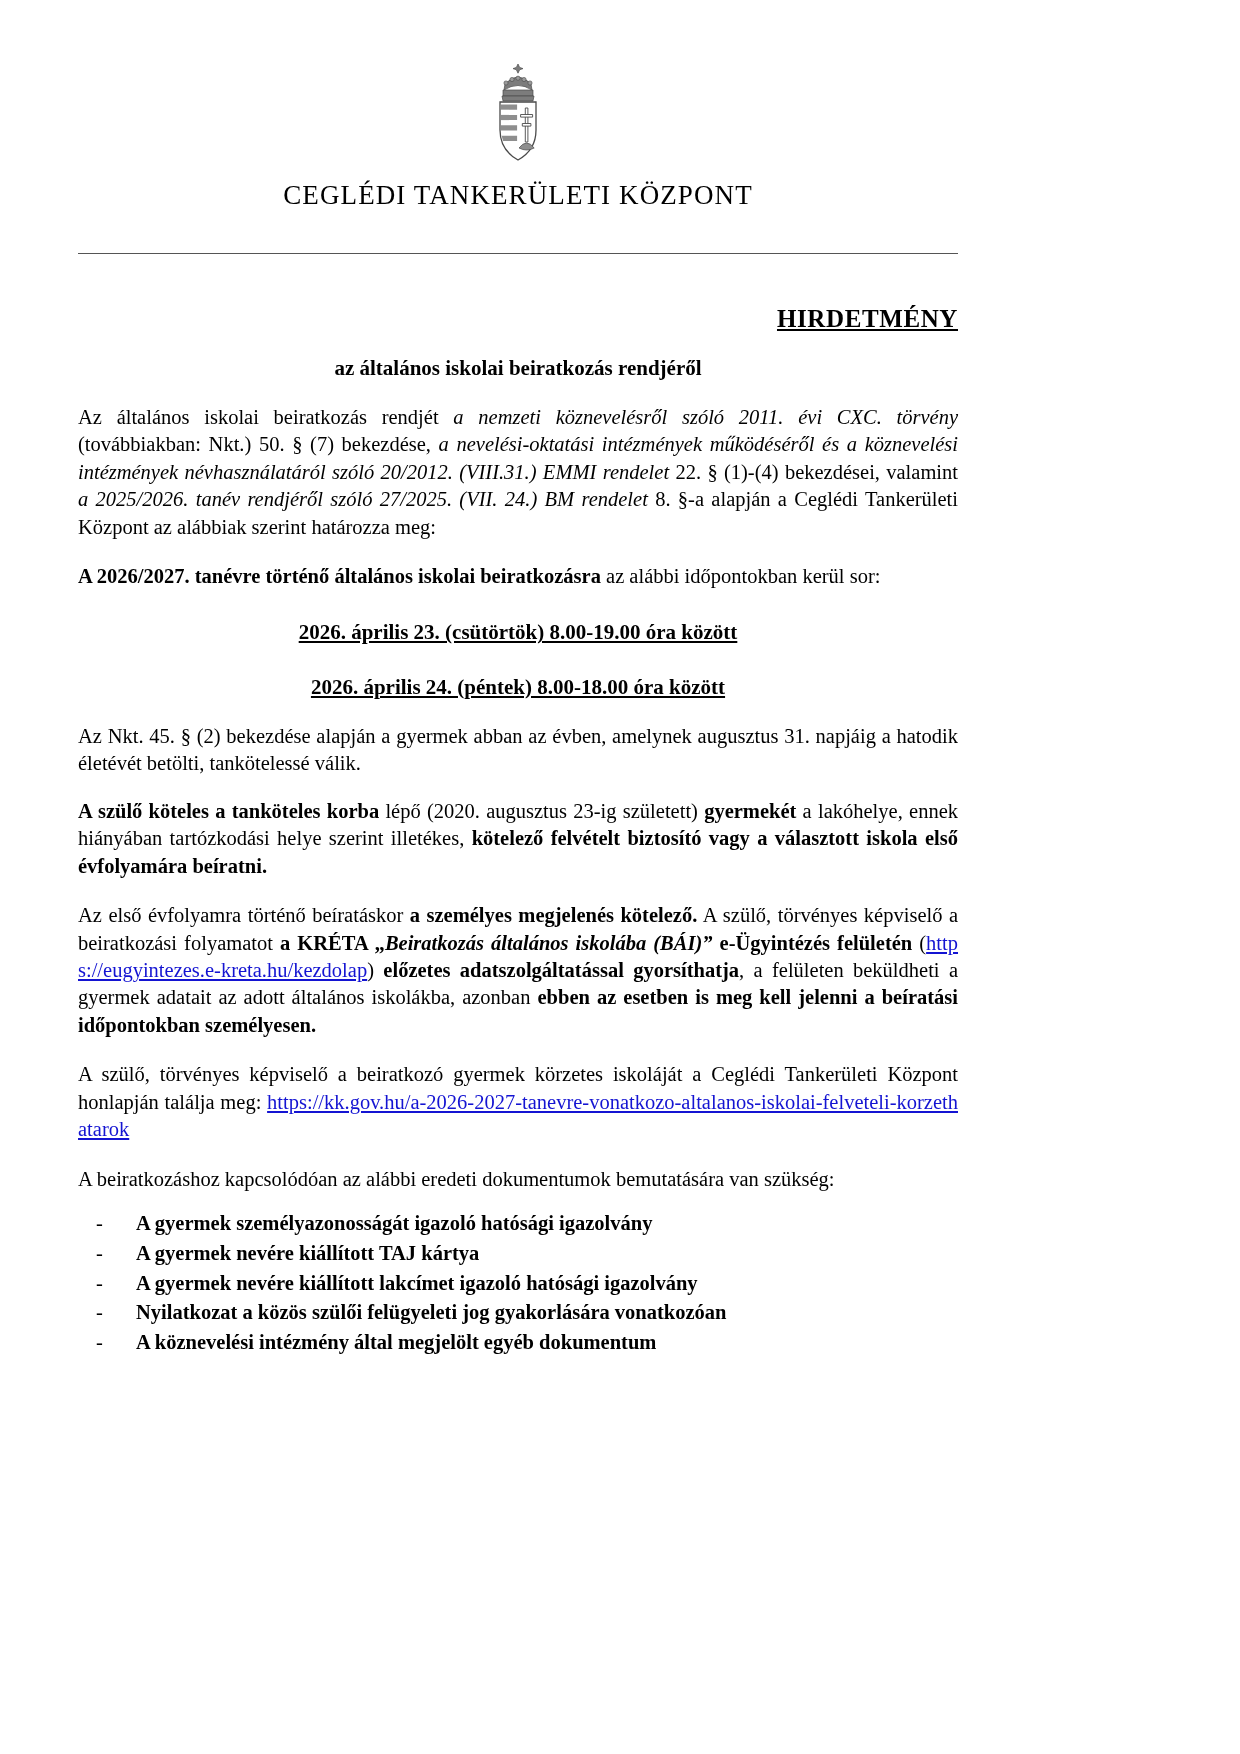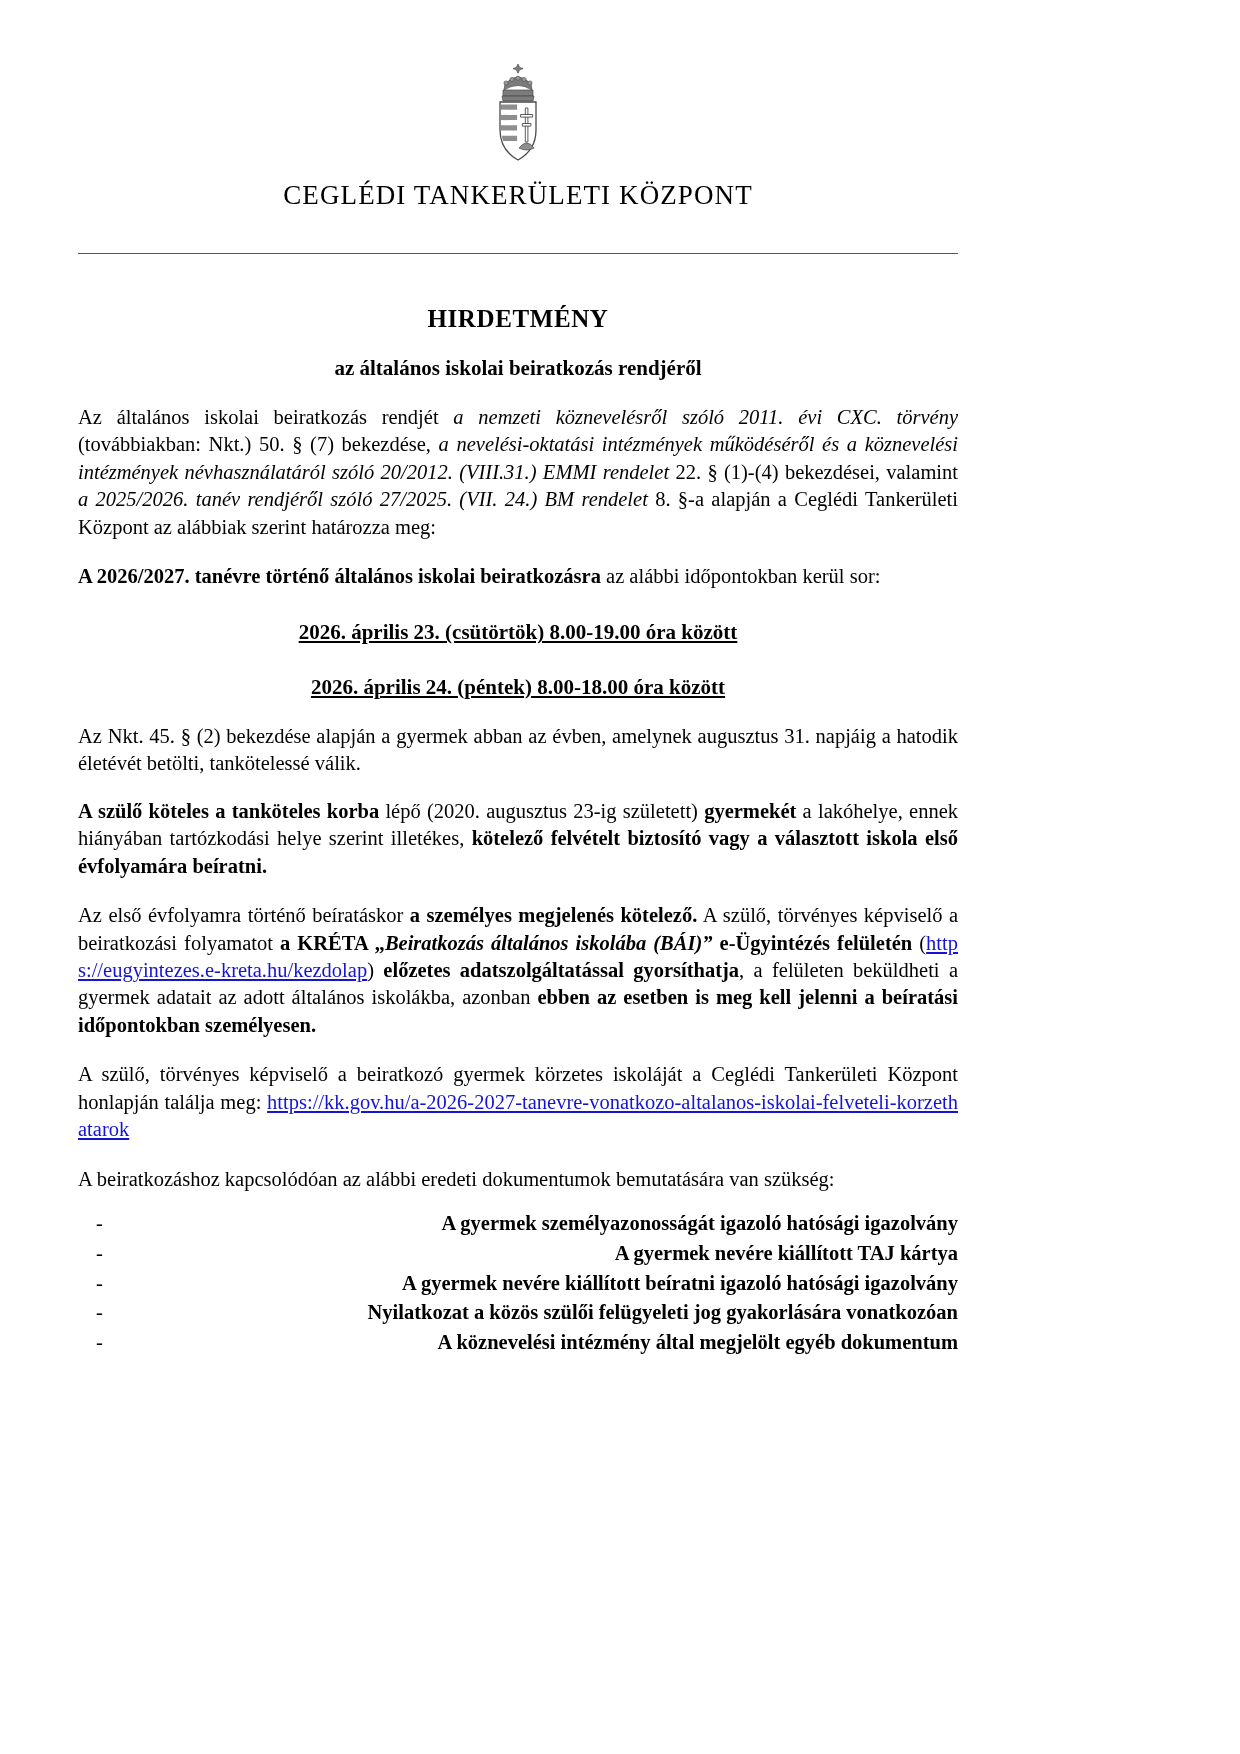--- a/index.html
+++ b/index.html
@@ -59,25 +59,26 @@
     line-height: 1.34;
   }
 
   .iktato {
     margin: 0 0 6px 0;
     font-size: 20.5px;
   }
   .iktato .u { text-decoration: underline; }
 
   .doc-title {
-    text-align: center;
+    text-align: right;
     font-size: 25px;
     font-weight: bold;
     letter-spacing: 0.6px;
     margin: 30px 0 16px 0;
+    text-decoration: underline;
   }
   .doc-subtitle {
     text-align: center;
     font-size: 21px;
     font-weight: bold;
     margin: 18px 0 11px 0;
   }
 
   p.body-par {
     text-align: justify;
@@ -119,21 +120,21 @@
     line-height: 1.45;
     display: flex;
     gap: 30px;
     margin: 0;
   }
   ul.doclist li .dash {
     font-weight: normal;
     flex: 0 0 auto;
     width: 10px;
   }
-  ul.doclist li .txt { flex: 1 1 auto; text-align: right; }
+  ul.doclist li .txt { flex: 1 1 auto; }
 </style>
 </head>
 <body>
 
 <div class="page">
 
   <div class="letterhead">
     <svg class="crest" viewBox="0 0 78 104" aria-hidden="true">
 
       <g fill="#7c7c7c" stroke="#4a4a4a" stroke-width="0.7">
@@ -198,21 +199,21 @@
       <li>
           <span class="dash">-</span>
           <span class="txt">A gyermek személyazonosságát igazoló hatósági igazolvány</span>
         </li>
       <li>
           <span class="dash">-</span>
           <span class="txt">A gyermek nevére kiállított TAJ kártya</span>
         </li>
       <li>
           <span class="dash">-</span>
-          <span class="txt">A gyermek nevére kiállított beíratni igazoló hatósági igazolvány</span>
+          <span class="txt">A gyermek nevére kiállított lakcímet igazoló hatósági igazolvány</span>
         </li>
       <li>
           <span class="dash">-</span>
           <span class="txt">Nyilatkozat a közös szülői felügyeleti jog gyakorlására vonatkozóan</span>
         </li>
       <li>
           <span class="dash">-</span>
           <span class="txt">A köznevelési intézmény által megjelölt egyéb dokumentum</span>
         </li>
     </ul>

